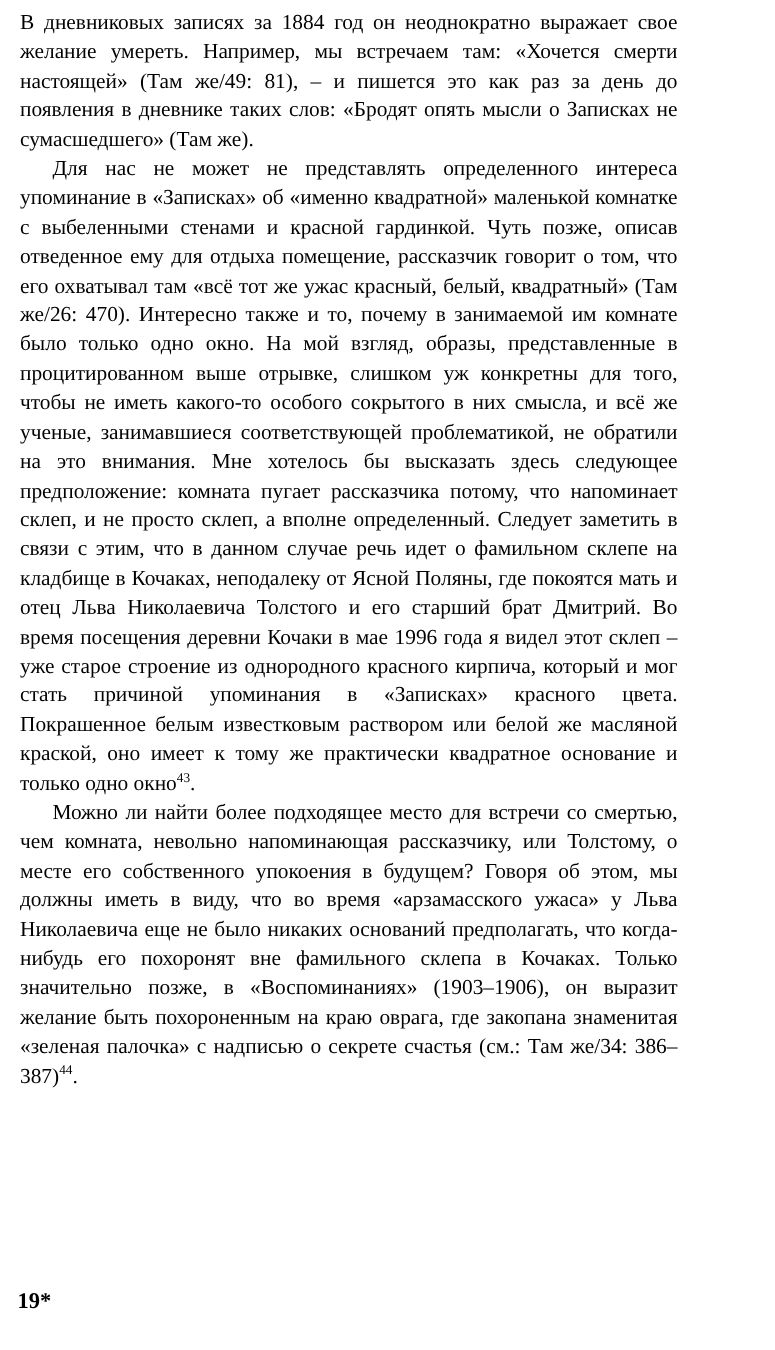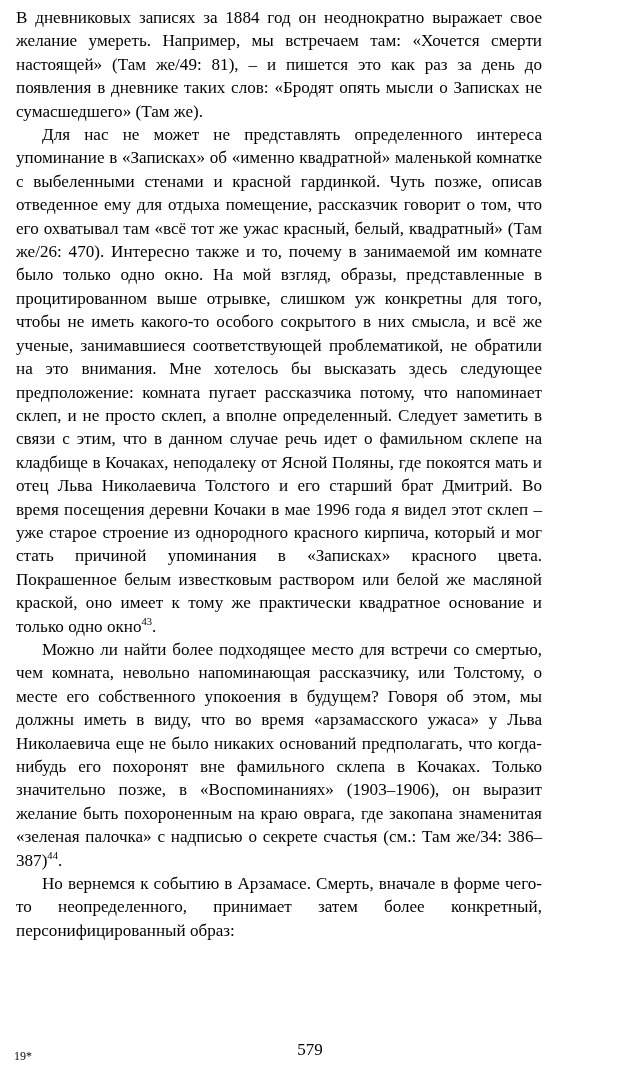--- a/index.html
+++ b/index.html
@@ -47,23 +47,24 @@
   .footer {
     position: absolute;
     left: 0;
     bottom: 14px;
     width: 620px;
     height: 26px;
   }
   .folio-left {
     position: absolute;
     left: 14px;
-    bottom: 2px;
-    font-size: 12px;
+    bottom: 15px;
+    font-size: 18px;
     font-family: "Liberation Serif", "DejaVu Serif", serif;
+    font-weight: bold;
   }
   .folio-center {
     position: absolute;
     left: 0;
     top: 0;
     width: 620px;
     text-align: center;
     font-size: 17px;
   }
 </style>
@@ -71,20 +72,18 @@
 <body>
 
 <div class="page">
   <div class="body-text">
     <p>В дневниковых записях за 1884 год он неоднократно выражает свое желание умереть. Например, мы встречаем там: «Хочется смерти настоящей» (Там же/49: 81), – и пишется это как раз за день до появления в дневнике таких слов: «Бродят опять мысли о Записках не сумасшедшего» (Там же).</p>
 
     <p class="indent">Для нас не может не представлять определенного интереса упоминание в «Записках» об «именно квадратной» маленькой комнатке с выбеленными стенами и красной гардинкой. Чуть позже, описав отведенное ему для отдыха помещение, рассказчик говорит о том, что его охватывал там «всё тот же ужас красный, белый, квадратный» (Там же/26: 470). Интересно также и то, почему в занимаемой им комнате было только одно окно. На мой взгляд, образы, представленные в процитированном выше отрывке, слишком уж конкретны для того, чтобы не иметь какого-то особого сокрытого в них смысла, и всё же ученые, занимавшиеся соответствующей проблематикой, не обратили на это внимания. Мне хотелось бы высказать здесь следующее предположение: комната пугает рассказчика потому, что напоминает склеп, и не просто склеп, а вполне определенный. Следует заметить в связи с этим, что в данном случае речь идет о фамильном склепе на кладбище в Кочаках, неподалеку от Ясной Поляны, где покоятся мать и отец Льва Николаевича Толстого и его старший брат Дмитрий. Во время посещения деревни Кочаки в мае 1996 года я видел этот склеп – уже старое строение из однородного красного кирпича, который и мог стать причиной упоминания в «Записках» <span class="it">красного</span> цвета. Покрашенное <span class="it">белым</span> известковым раствором или <span class="it">белой</span> же масляной краской, оно имеет к тому же практически <span class="it">квадратное</span> основание и только <span class="it">одно</span> окно<sup>43</sup>.</p>
 
     <p class="indent">Можно ли найти более подходящее место для встречи со смертью, чем комната, невольно напоминающая рассказчику, или Толстому, о месте его собственного упокоения в будущем? Говоря об этом, мы должны иметь в виду, что во время «арзамасского ужаса» у Льва Николаевича еще не было никаких оснований предполагать, что когда-нибудь его похоронят вне фамильного склепа в Кочаках. Только значительно позже, в «Воспоминаниях» (1903–1906), он выразит желание быть похороненным на краю оврага, где закопана знаменитая «зеленая палочка» с надписью о секрете счастья (см.: Там же/34: 386–387)<sup>44</sup>.</p>
 
-    <p class="indent">Но вернемся к событию в Арзамасе. Смерть, вначале в форме чего-то неопределенного, принимает затем более конкретный, персонифицированный образ:</p>
   </div>
 
   <div class="footer">
-    <div class="folio-center">579</div>
     <div class="folio-left">19*</div>
   </div>
 </div>
 
 </body></html>

